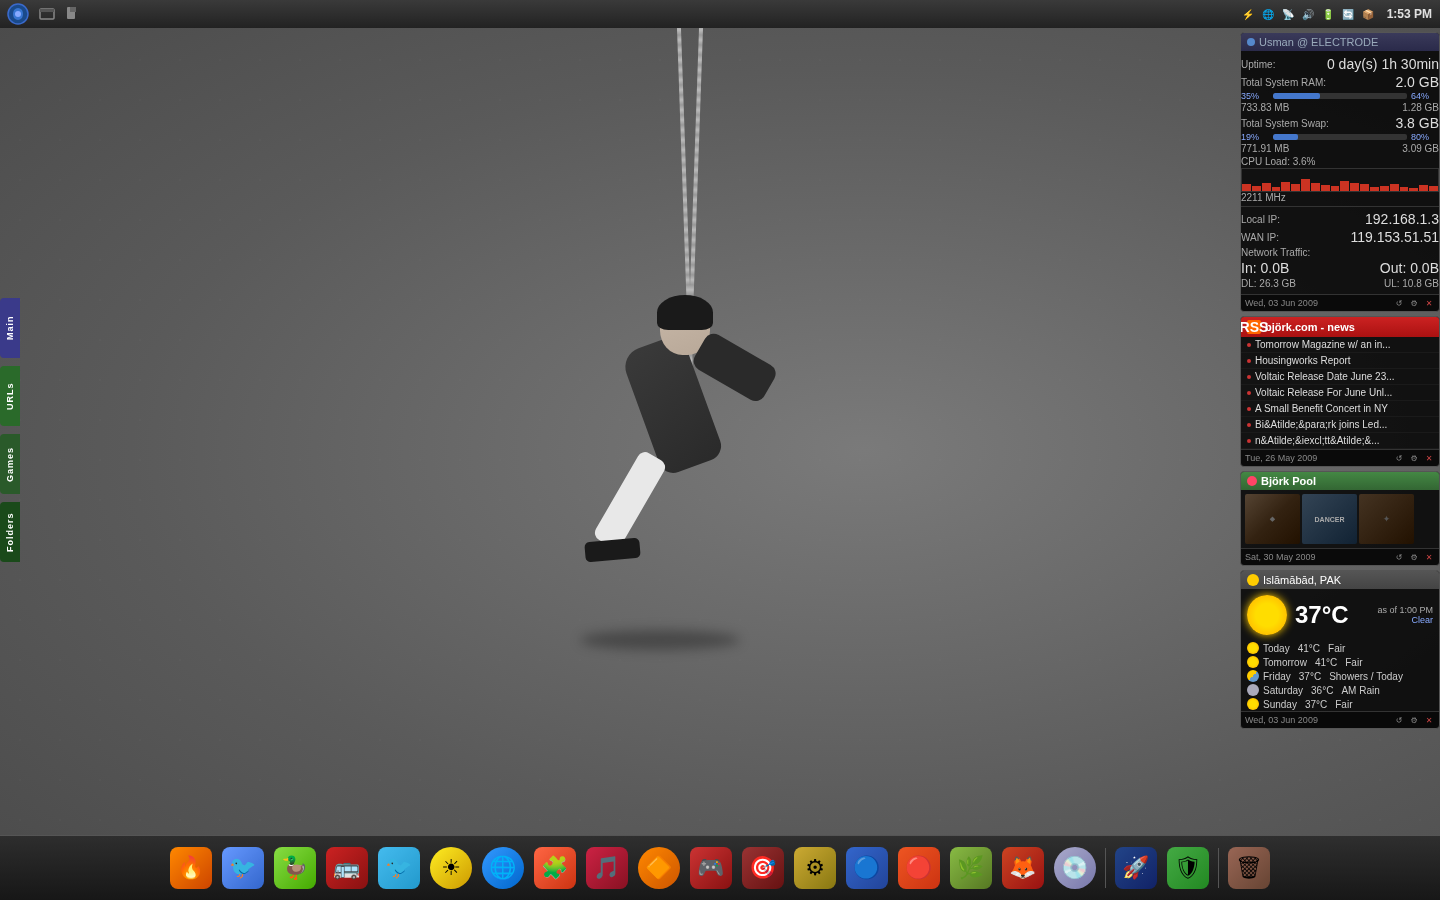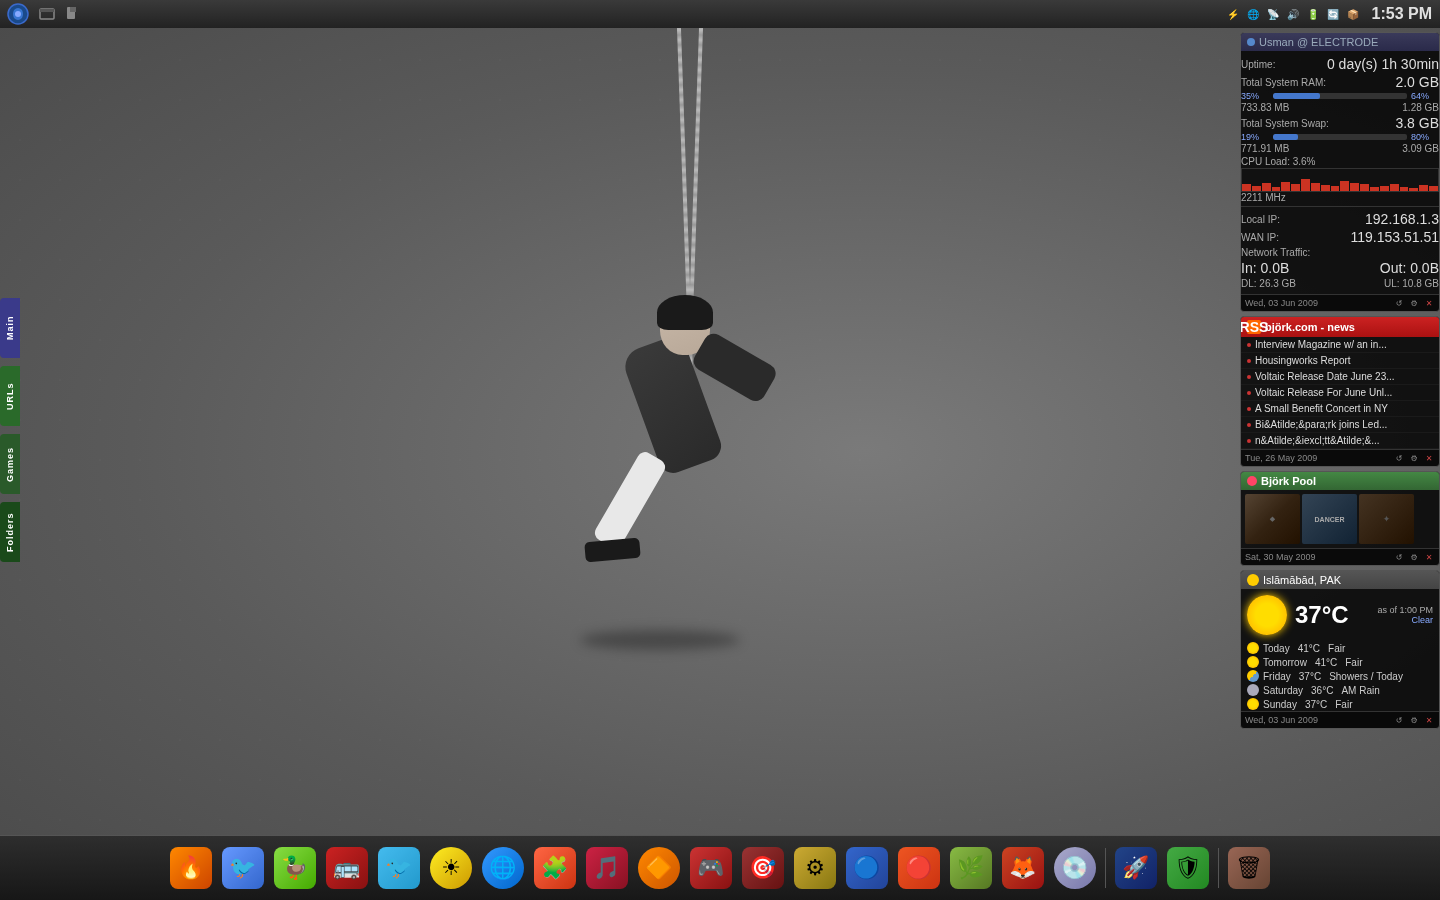--- a/index.html
+++ b/index.html
@@ -86,21 +86,21 @@
       width: 16px;
       height: 16px;
       display: inline-flex;
       align-items: center;
       justify-content: center;
       font-size: 10px;
     }
 
     .time-display {
       color: #e0e0e0;
-      font-size: 16px;
+      font-size: 12px;
       font-weight: bold;
       margin-left: 6px;
     }
 
     
     #dock {
       position: absolute;
       bottom: 0;
       left: 0;
       right: 0;
@@ -731,21 +731,21 @@
   </div>
 
   <div class="widget">
     <div class="rss-widget-header">
       <div class="rss-icon">RSS</div>
       <span>björk.com - news</span>
     </div>
     <div>
       <div class="rss-item">
         <div class="rss-bullet"></div>
-        <span>Interview Magazine w/ an in...</span>
+        <span>Tomorrow Magazine w/ an in...</span>
       </div>
       <div class="rss-item">
         <div class="rss-bullet"></div>
         <span>Housingworks Report</span>
       </div>
       <div class="rss-item">
         <div class="rss-bullet"></div>
         <span>Voltaic Release Date June 23...</span>
       </div>
       <div class="rss-item">

